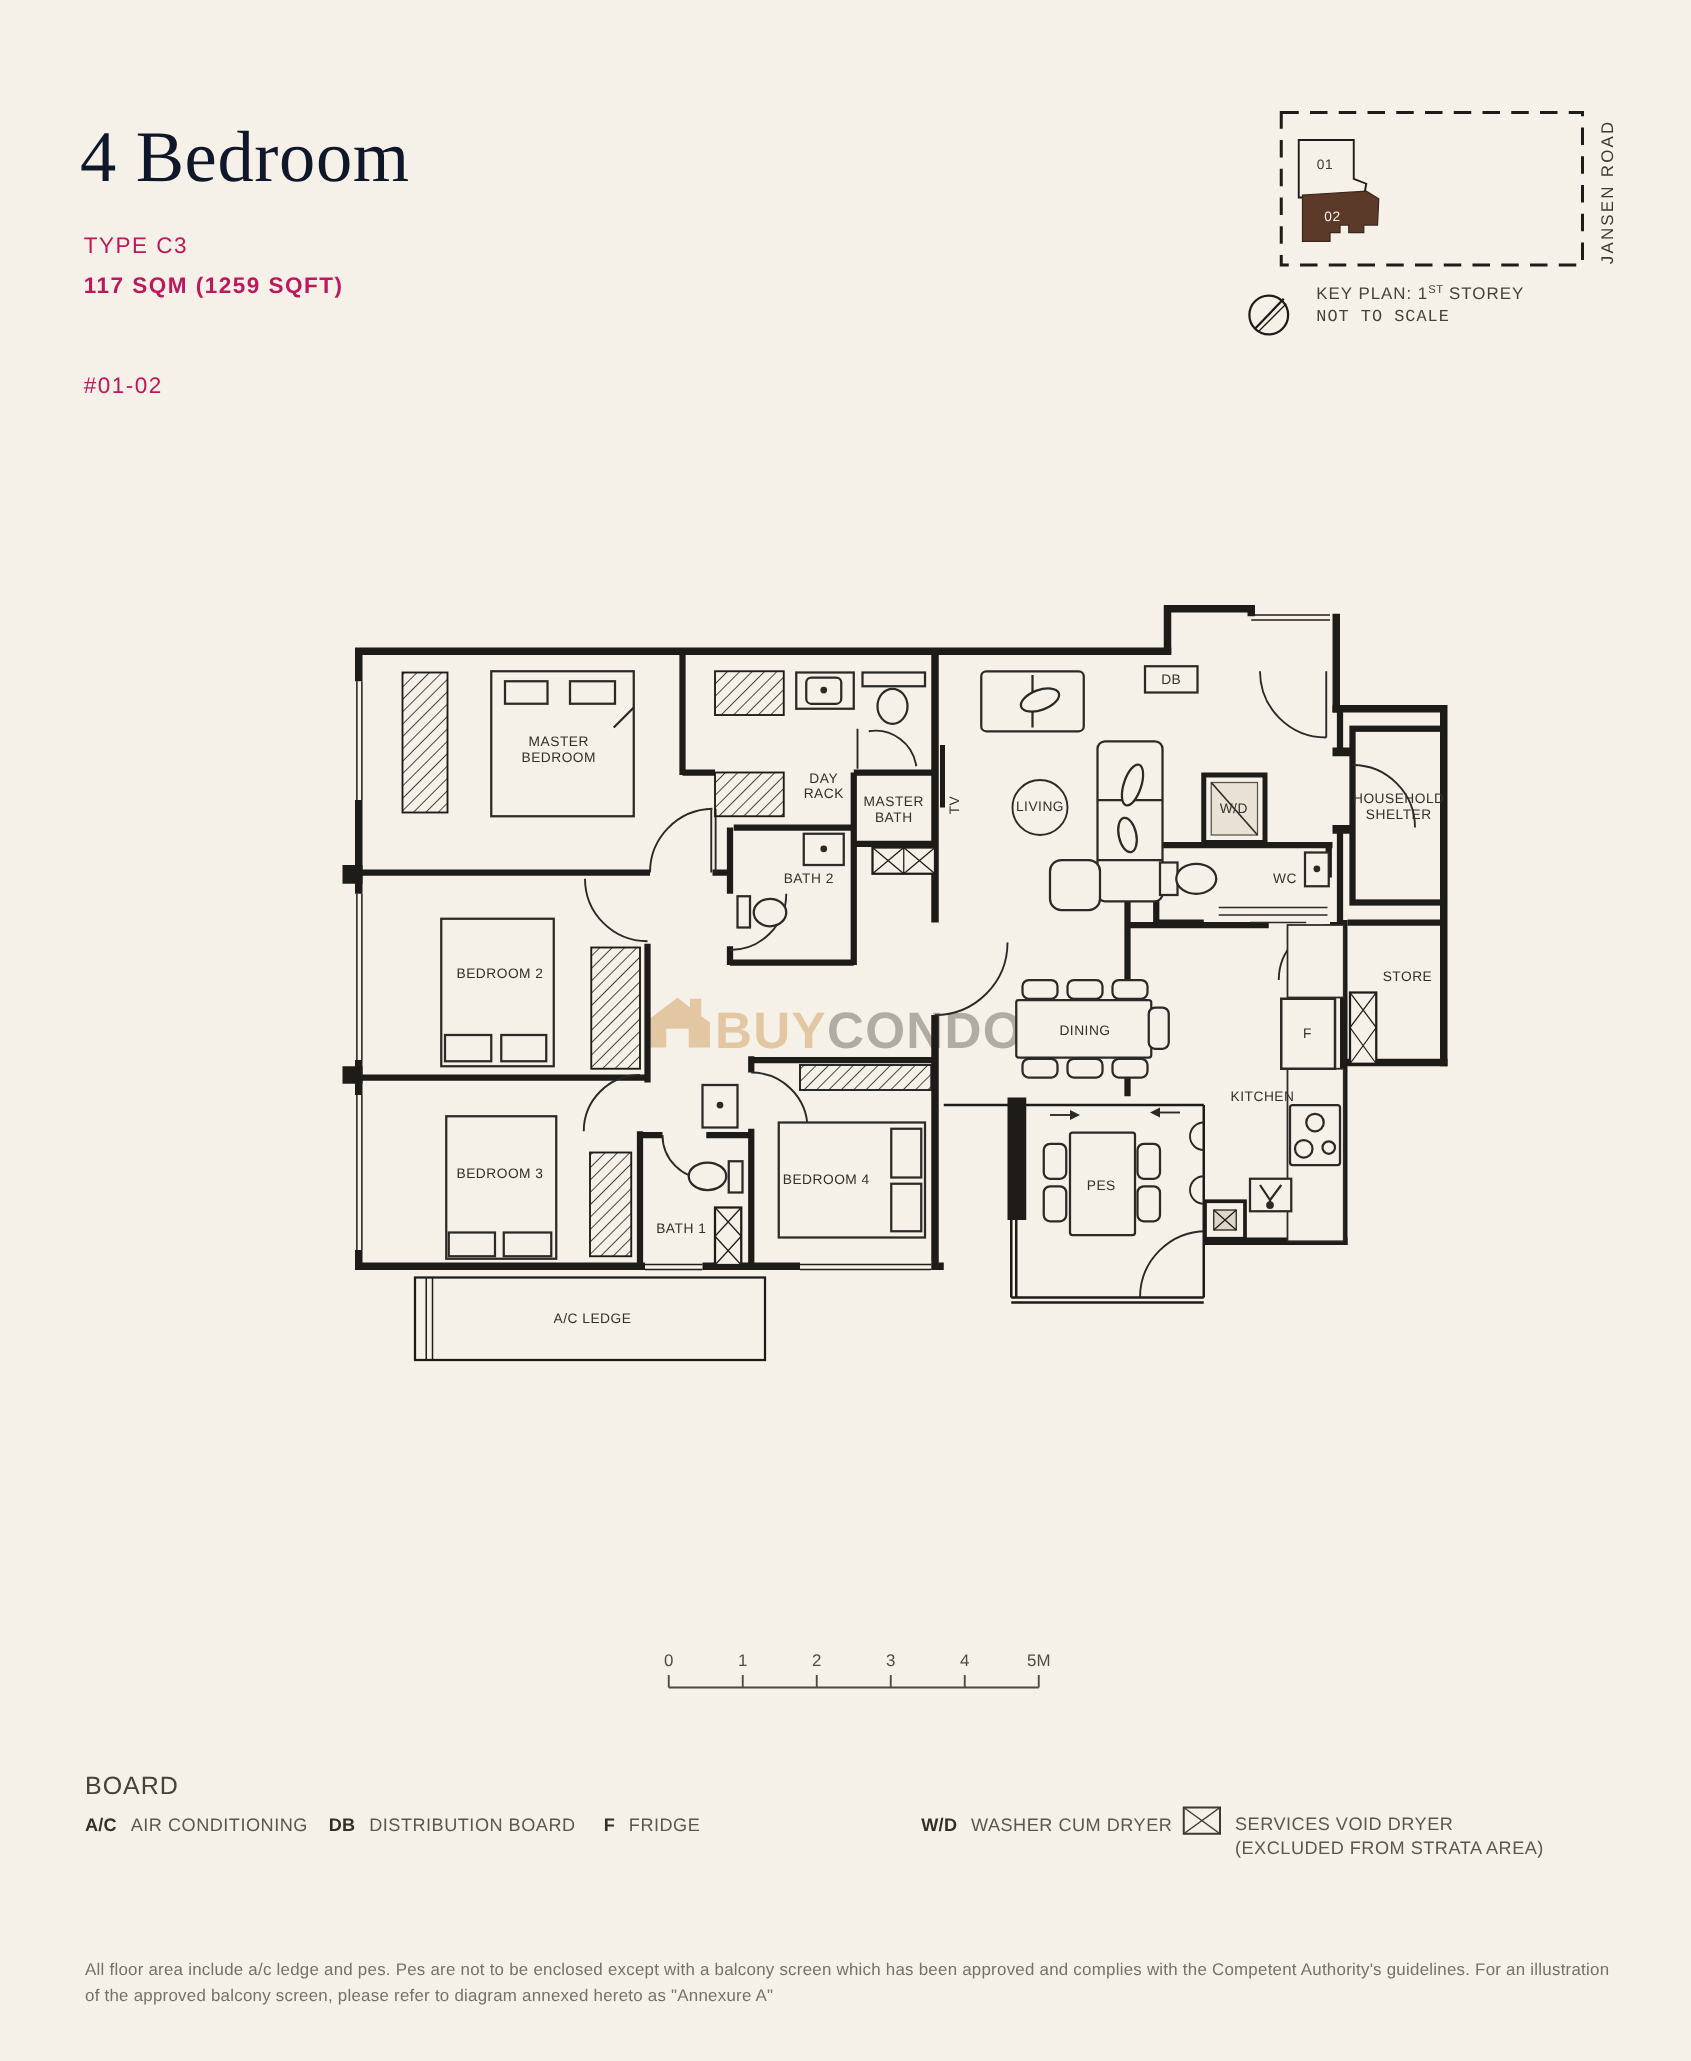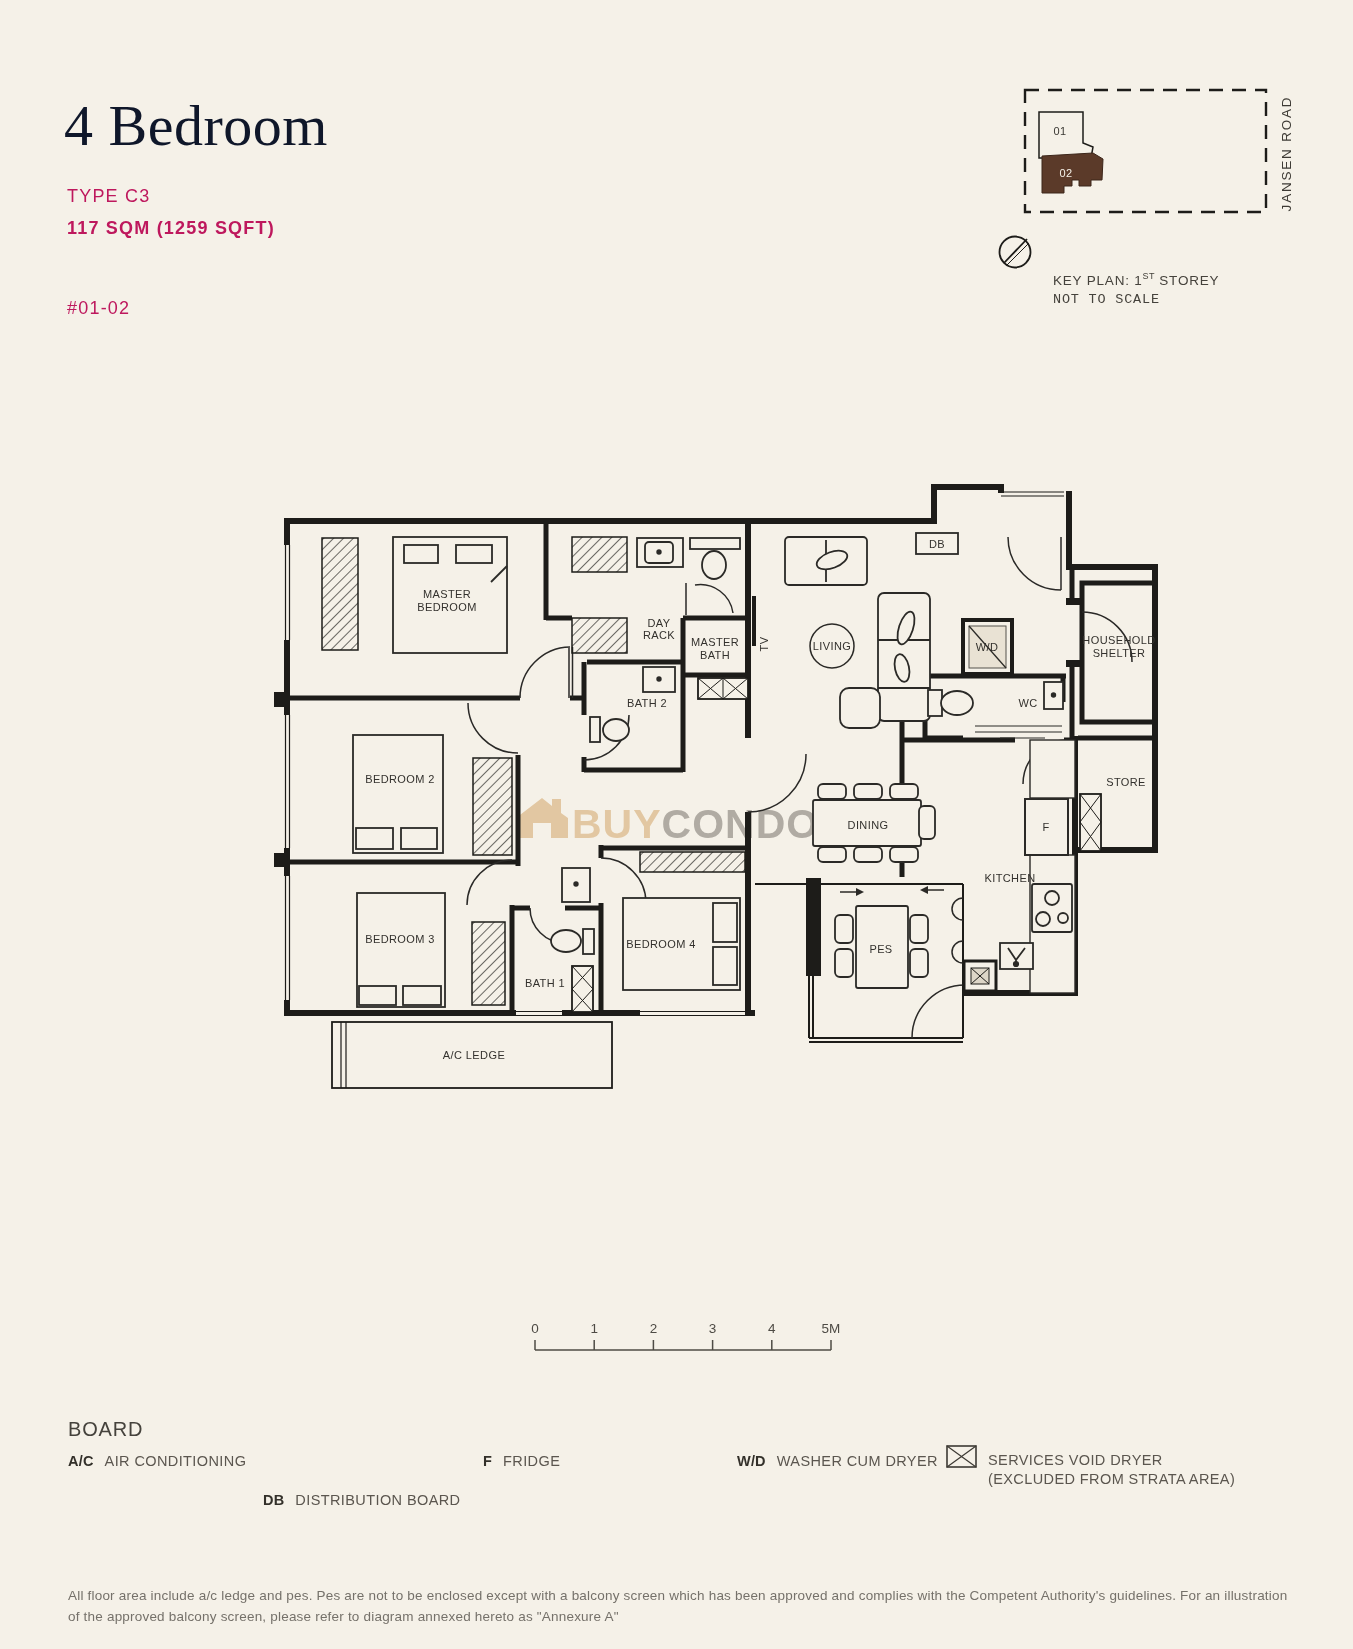--- a/index.html
+++ b/index.html
@@ -11,34 +11,34 @@
   }
   .abs{position:absolute;}
   
   .title{left:64px;top:92px;font-family:"Liberation Serif","DejaVu Serif",serif;
     font-size:58px;color:#0f172a;letter-spacing:.5px;}
   .subtitle{left:67px;font-size:18px;color:#be185d;letter-spacing:1.2px;}
   .type-label{top:186px;}
   .area-label{top:218px;font-weight:bold;}
   .unit-label{top:298px;}
   
-  .kp-caption{left:1053px;font-size:13.5px;color:#45423c;letter-spacing:.8px;margin-top:45px;}
+  .kp-caption{left:1053px;font-size:13.5px;color:#45423c;letter-spacing:.8px;}
   .kp-line1{top:226px;}
   .kp-line2{top:247px;font-family:Liberation Mono, monospace;}
   .sup{font-size:9px;vertical-align:super;letter-spacing:.3px;}
   .road{left:1216px;top:146px;width:140px;text-align:center;
     transform:rotate(-90deg);font-size:13.5px;letter-spacing:1.8px;color:#3d3a34;}
   
   .legend-title{left:68px;top:1418px;font-size:20px;color:#45423c;letter-spacing:.8px;}
   .legend-item{top:1453px;font-size:14.5px;color:#5b564f;letter-spacing:.4px;white-space:nowrap;}
   .legend-item .abbr{font-weight:bold;color:#33302a;margin-right:11px;letter-spacing:.2px;}
-  .li-0{left:68px;} .li-1{left:263px;margin-top:39px;} .li-2{left:483px;} .li-3{left:737px;}
+  .li-0{left:68px;} .li-1{left:263px;} .li-2{left:483px;} .li-3{left:737px;}
   .void-text{left:988px;top:1451px;font-size:14.5px;color:#5b564f;letter-spacing:.4px;line-height:19px;}
   .disclaimer{left:68px;top:1566px;width:1228px;font-size:13.5px;line-height:1.55;
-    color:#75716a;letter-spacing:.2px;margin-top:20px;}
+    color:#75716a;letter-spacing:.2px;}
   
   svg{position:absolute;left:0;top:0;}
   .room-label{font-family:"Liberation Sans",sans-serif;font-size:11px;fill:#33312d;
     text-anchor:middle;letter-spacing:.4px;}
   .scale-label{font-family:"Liberation Sans",sans-serif;font-size:13.5px;fill:#4e4b45;text-anchor:middle;}
   .scale-tick{stroke:#4e4b45;stroke-width:1.5;}
   .kp-unit-label{font-family:"Liberation Sans",sans-serif;font-size:11px;text-anchor:middle;letter-spacing:.5px;}
   .wm-text{font-family:"Liberation Sans",sans-serif;font-size:41px;font-weight:bold;letter-spacing:1px;}
 </style>
 </head>

